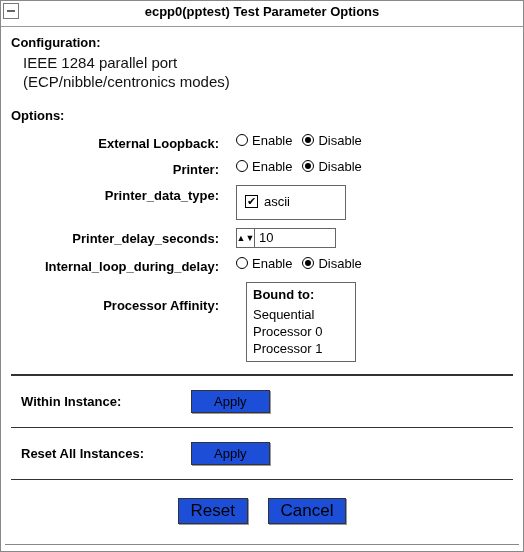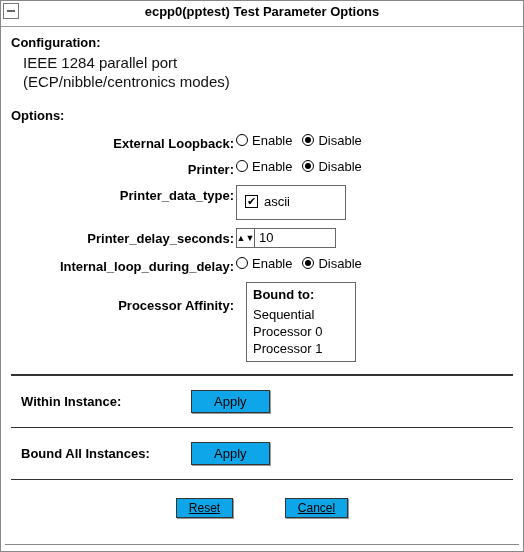--- a/index.html
+++ b/index.html
@@ -42,21 +42,21 @@
   .config-text { margin: 4px 0 0 12px; color: #111; font-size: 15px; max-width: 300px; line-height: 1.25; }
   .options-block { margin-top: 10px; }
   .row {
     display: flex;
     align-items: flex-start;
     margin: 8px 0;
   }
   .row .lbl {
     width: 225px;
     text-align: right;
-    padding-right: 2px;
+    padding-right: 17px;
     font-weight: bold;
     padding-top: 3px;
   }
   .row .ctl {
     display: flex;
     align-items: center;
     gap: 10px;
   }
   .radio {
     display: inline-flex; align-items: center; gap: 4px;
@@ -106,29 +106,29 @@
   .hr {
     border: 0; border-top: 2px solid #333; margin: 12px 0 8px 0;
   }
   .hr-thin { border: 0; border-top: 1px solid #333; margin: 8px 0; }
   .applysec {
     padding: 6px 10px;
   }
   .applysec .line { display: flex; align-items: center; gap: 20px; }
   .applysec .line .lbl2 { font-weight: bold; min-width: 150px; }
   .btn {
-    border: 1px solid #333; background: #0ea5e9; padding: 3px 22px;
+    border: 1px solid #333; background: #1d4ed8; padding: 3px 22px;
     font-family: inherit; font-size: 13px;
     box-shadow: 1px 1px 0 #999;
     text-align: right;
   }
   .bottom-btns {
     text-align: center; padding: 10px 0 6px 0;
   }
-  .bottom-btns .btn { padding: 2px 12px; margin: 0 24px; font-size: 12px; text-decoration: underline; }
+  .bottom-btns .btn { padding: 2px 12px; margin: 0 8px; font-size: 17px; }
   .rule-bottom {
     position: absolute; left: 4px; right: 4px; bottom: 6px;
     border-top: 1px solid #888;
   }
 </style>
 </head>
 <body>
 
 <div class="titlebar">
   <span class="sysmenu"></span>
@@ -228,21 +228,21 @@
     <div class="line">
       <span class="lbl2">Within Instance:</span>
       <button class="btn">Apply</button>
     </div>
   </div>
 
   <hr class="hr-thin">
 
   <div class="applysec">
     <div class="line">
-      <span class="lbl2">Bound All Instances:</span>
+      <span class="lbl2">Reset All Instances:</span>
       <button class="btn">Apply</button>
     </div>
   </div>
 
   <hr class="hr-thin">
 
   <div class="bottom-btns">
     <button class="btn">Reset</button>
     <button class="btn">Cancel</button>
   </div>

